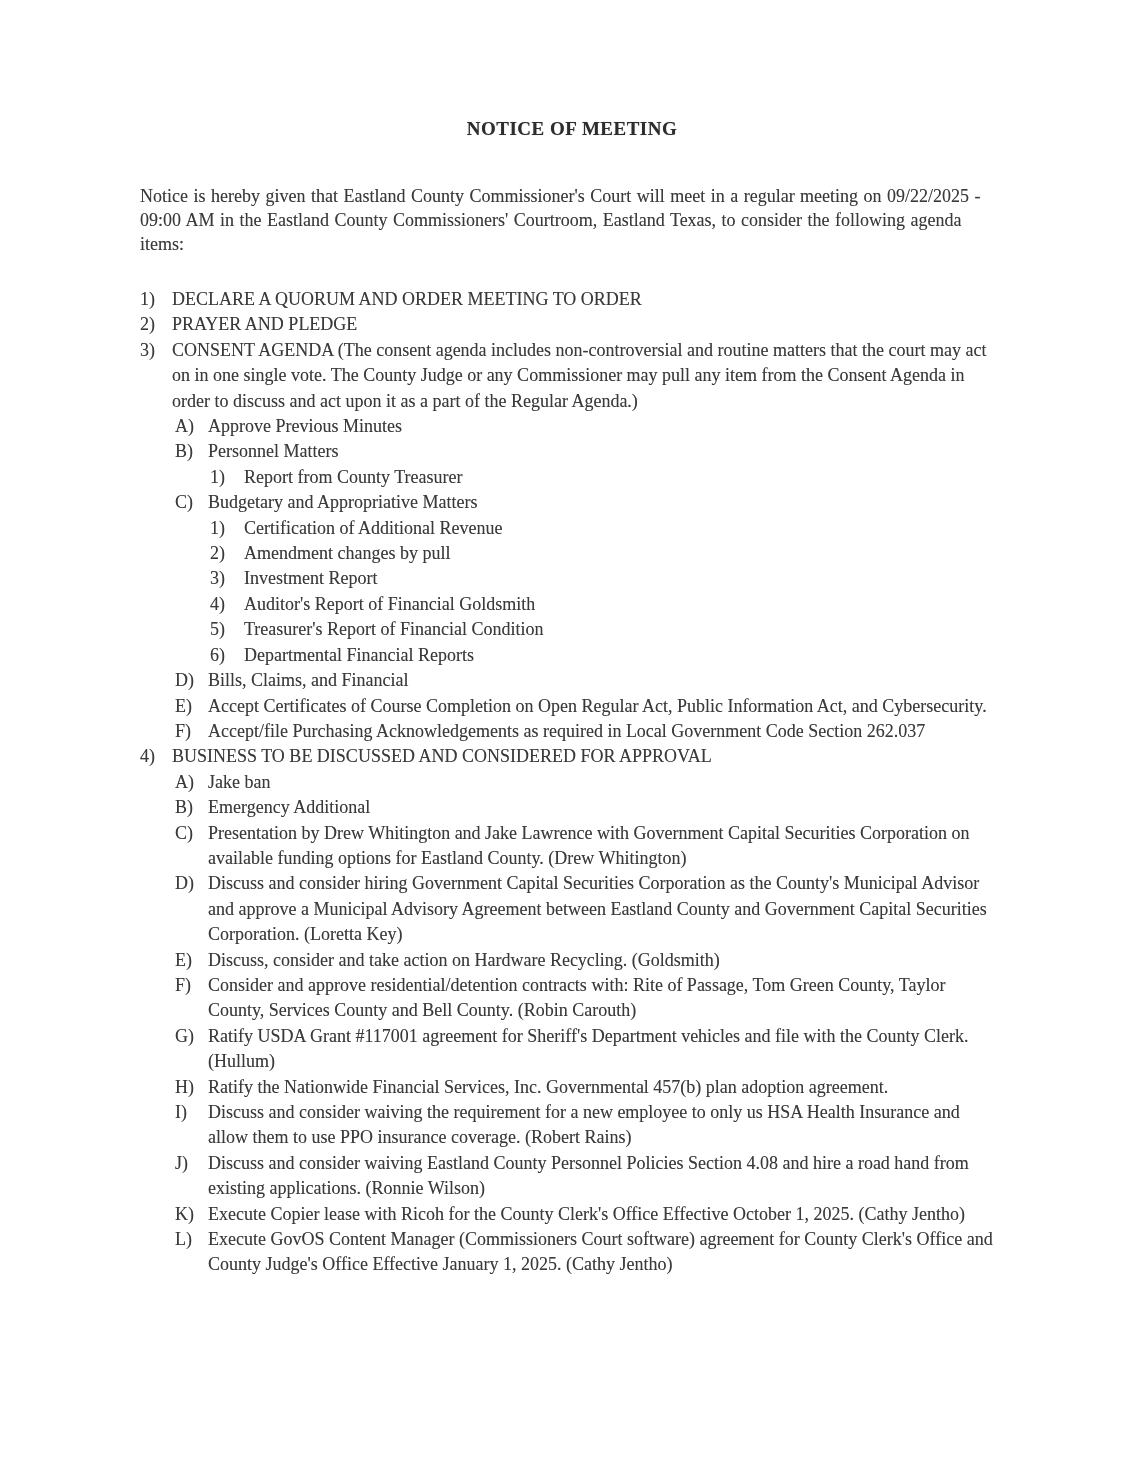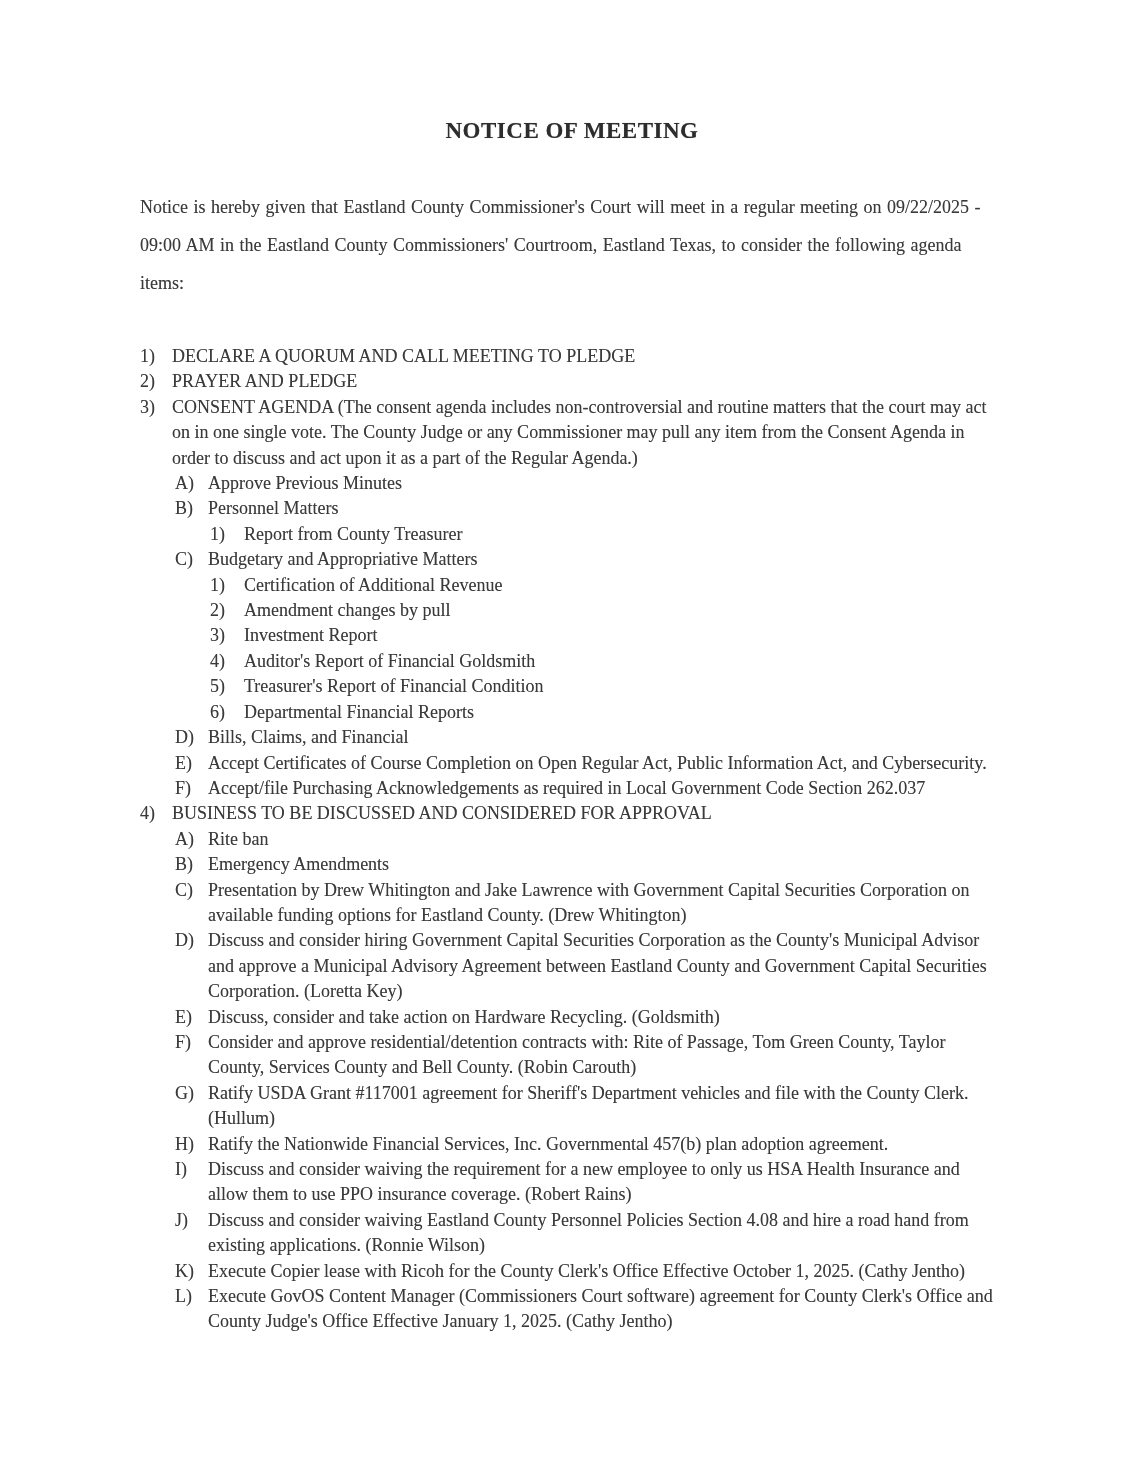--- a/index.html
+++ b/index.html
@@ -18,32 +18,32 @@
   .page {
     position: absolute;
     top: 0; left: 0;
     width: 1140px;
     height: 1473px;
     background: #ffffff;
     box-sizing: border-box;
     padding: 118px 136px 0 140px;
   }
   .doc-title {
-    font-size: 23px;
+    font-size: 19px;
     font-weight: bold;
     letter-spacing: 0.5px;
     color: #2d2d2d;
     text-align: center;
     margin: 0 0 44px 0;
     text-shadow: 0 0 0.7px rgba(60,60,60,0.55);
   }
   .intro {
     font-size: 18px;
-    line-height: 38px;
-    margin: 0 0 42px 0;
+    line-height: 24px;
+    margin: 0 0 31px 0;
     max-width: 872px;
     text-shadow: 0 0 0.6px rgba(70,70,70,0.45);
     word-spacing: 1px;
   }
   .agenda {
     font-size: 18px;
     line-height: 25.4px;
     max-width: 872px;
     text-shadow: 0 0 0.6px rgba(70,70,70,0.45);
   }
@@ -67,21 +67,21 @@
 </style>
 </head>
 <body>
 
 <div class="page">
   <h1 class="doc-title">NOTICE OF MEETING</h1>
   <p class="intro">Notice is hereby given that Eastland County Commissioner's Court will meet in a regular meeting on 09/22/2025 - 09:00 AM in the Eastland County Commissioners' Courtroom, Eastland Texas, to consider the following agenda items:</p>
   <div class="agenda">
       <div class="agenda-item lvl-1">
         <span class="lbl">1)</span>
-        <span class="body">DECLARE A QUORUM AND CALL MEETING TO PLEDGE</span>
+        <span class="body">DECLARE A QUORUM AND ORDER MEETING TO ORDER</span>
       </div>
       <div class="agenda-item lvl-1">
         <span class="lbl">2)</span>
         <span class="body">PRAYER AND PLEDGE</span>
       </div>
       <div class="agenda-item lvl-1">
         <span class="lbl">3)</span>
         <span class="body">CONSENT AGENDA (The consent agenda includes non-controversial and routine matters that the court may act on in one single vote. The County Judge or any Commissioner may pull any item from the Consent Agenda in order to discuss and act upon it as a part of the Regular Agenda.)</span>
       </div>
       <div class="children">
@@ -142,25 +142,25 @@
           <span class="body">Accept/file Purchasing Acknowledgements as required in Local Government Code Section 262.037</span>
         </div>
       </div>
       <div class="agenda-item lvl-1">
         <span class="lbl">4)</span>
         <span class="body">BUSINESS TO BE DISCUSSED AND CONSIDERED FOR APPROVAL</span>
       </div>
       <div class="children">
         <div class="agenda-item lvl-2">
           <span class="lbl">A)</span>
-          <span class="body">Rite ban</span>
+          <span class="body">Jake ban</span>
         </div>
         <div class="agenda-item lvl-2">
           <span class="lbl">B)</span>
-          <span class="body">Emergency Amendments</span>
+          <span class="body">Emergency Additional</span>
         </div>
         <div class="agenda-item lvl-2">
           <span class="lbl">C)</span>
           <span class="body">Presentation by Drew Whitington and Jake Lawrence with Government Capital Securities Corporation on available funding options for Eastland County. (Drew Whitington)</span>
         </div>
         <div class="agenda-item lvl-2">
           <span class="lbl">D)</span>
           <span class="body">Discuss and consider hiring Government Capital Securities Corporation as the County's Municipal Advisor and approve a Municipal Advisory Agreement between Eastland County and Government Capital Securities Corporation. (Loretta Key)</span>
         </div>
         <div class="agenda-item lvl-2">

